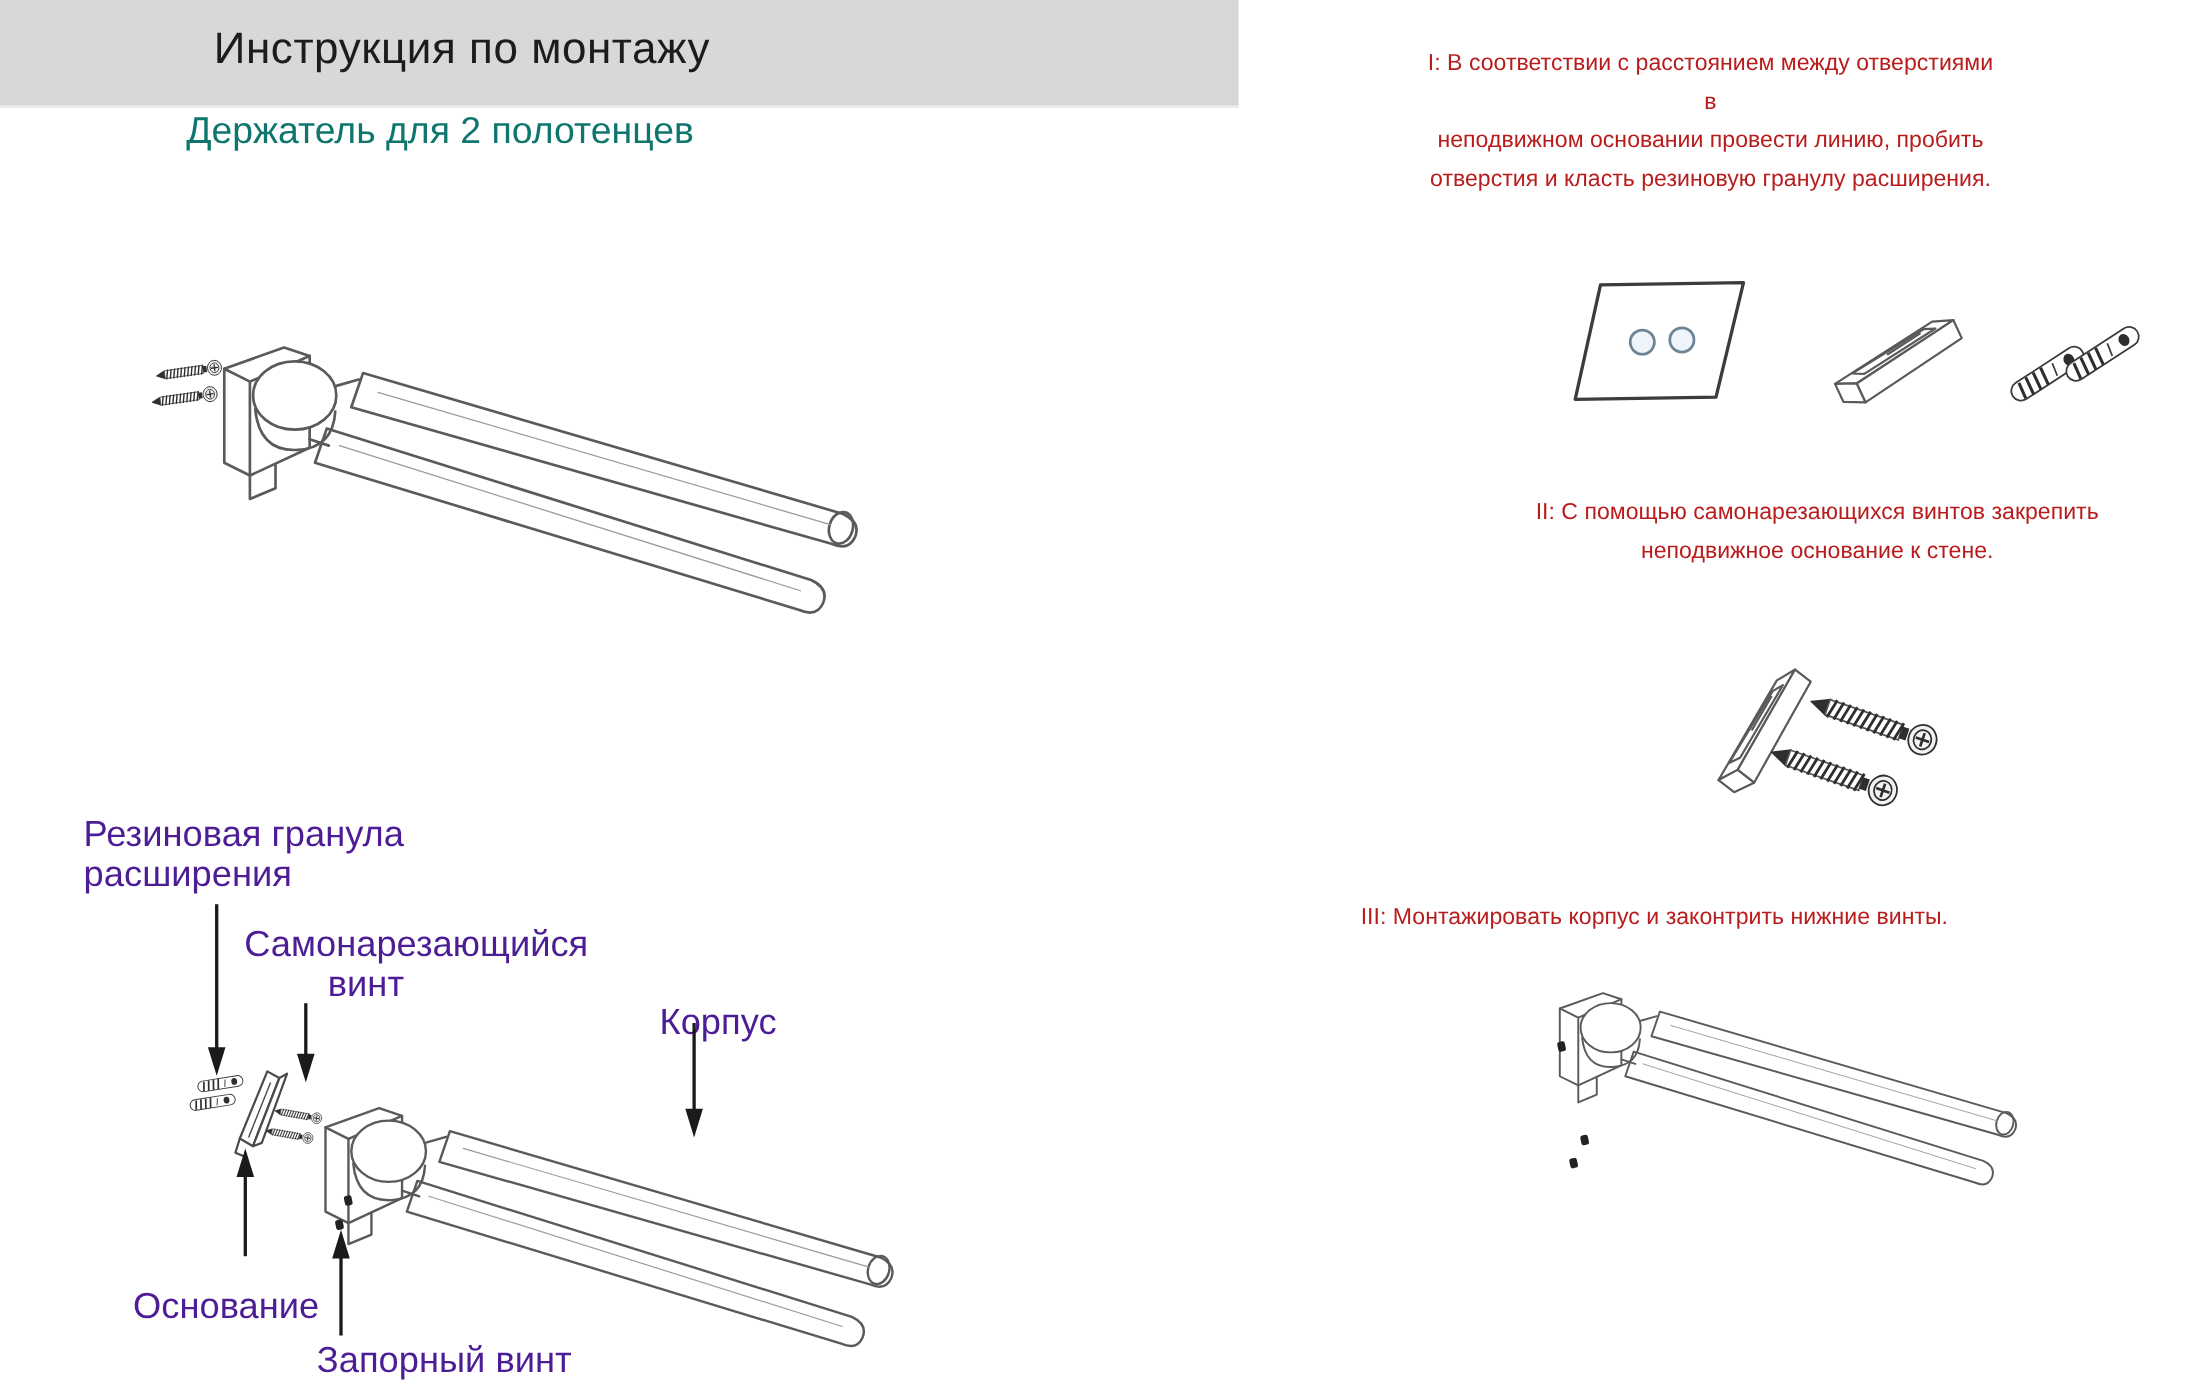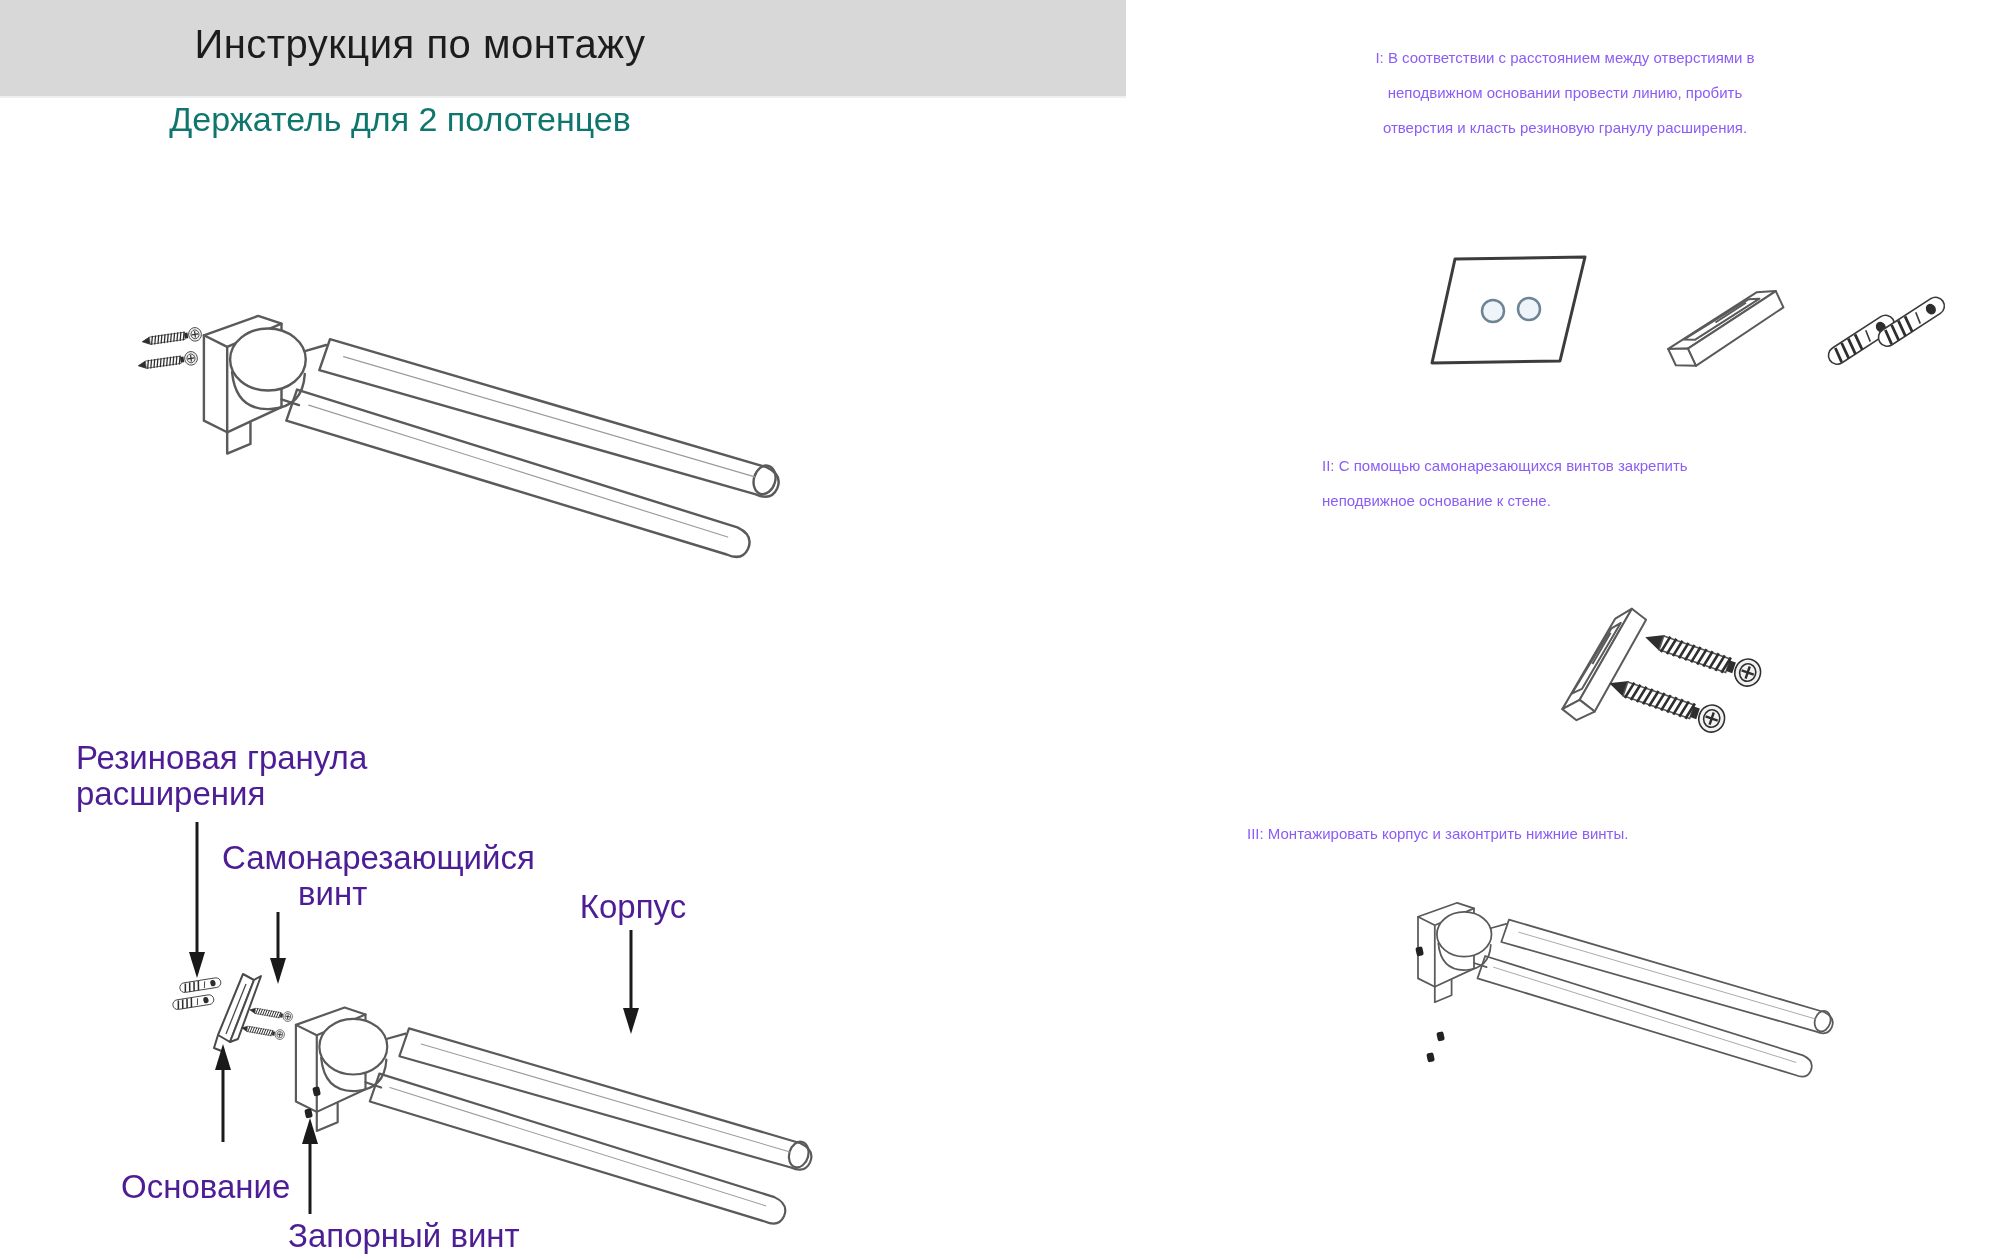--- a/index.html
+++ b/index.html
@@ -4,29 +4,29 @@
 <style>
   html,body{margin:0;padding:0;background:#fff;}
   .page{position:relative;width:2000px;height:1258px;background:#ffffff;
         font-family:"Liberation Sans",sans-serif;color:#262626;overflow:hidden;}
   .header-bar{position:absolute;left:0;top:0;width:1126px;height:96px;background:#d8d8d8;
               border-bottom:2px solid #efefef;}
   .page-title{position:absolute;left:0;top:22px;width:840px;text-align:center;
               font-size:40px;color:#1c1c1c;letter-spacing:0.5px;}
   .subtitle{position:absolute;left:0;top:100px;width:800px;text-align:center;
             font-size:34px;color:#0f766e;}
-  .step{position:absolute;font-size:15px;line-height:35px;color:#8b5cf6;margin-left:10px;}
+  .step{position:absolute;font-size:21px;line-height:35px;color:#b91c1c;}
   .step-1{left:1293px;top:40px;width:524px;text-align:center;}
-  .step-2{left:1312px;top:448px;width:680px;text-align:left;}
+  .step-2{left:1312px;top:448px;width:680px;text-align:center;}
   .step-3{left:1237px;top:816px;width:688px;text-align:left;}
   .callout{position:absolute;font-size:33px;line-height:36px;color:#4c1d95;white-space:nowrap;}
   .co-rubber{left:76px;top:740px;}
   .co-selftap{left:222px;top:840px;}
   .co-selftap .l2{margin-left:76px;}
-  .co-body{left:560px;top:889px;width:146px;text-align:center;}
+  .co-body{left:560px;top:911px;width:146px;text-align:right;}
   .co-base{left:121px;top:1144px;margin-top:25px;}
   .co-lock{left:288px;top:1218px;}
   svg.drawing{position:absolute;overflow:visible;}
   .arrow{position:absolute;overflow:visible;}
 </style>
 </head>
 <body>
 
 <div class="page">
 

